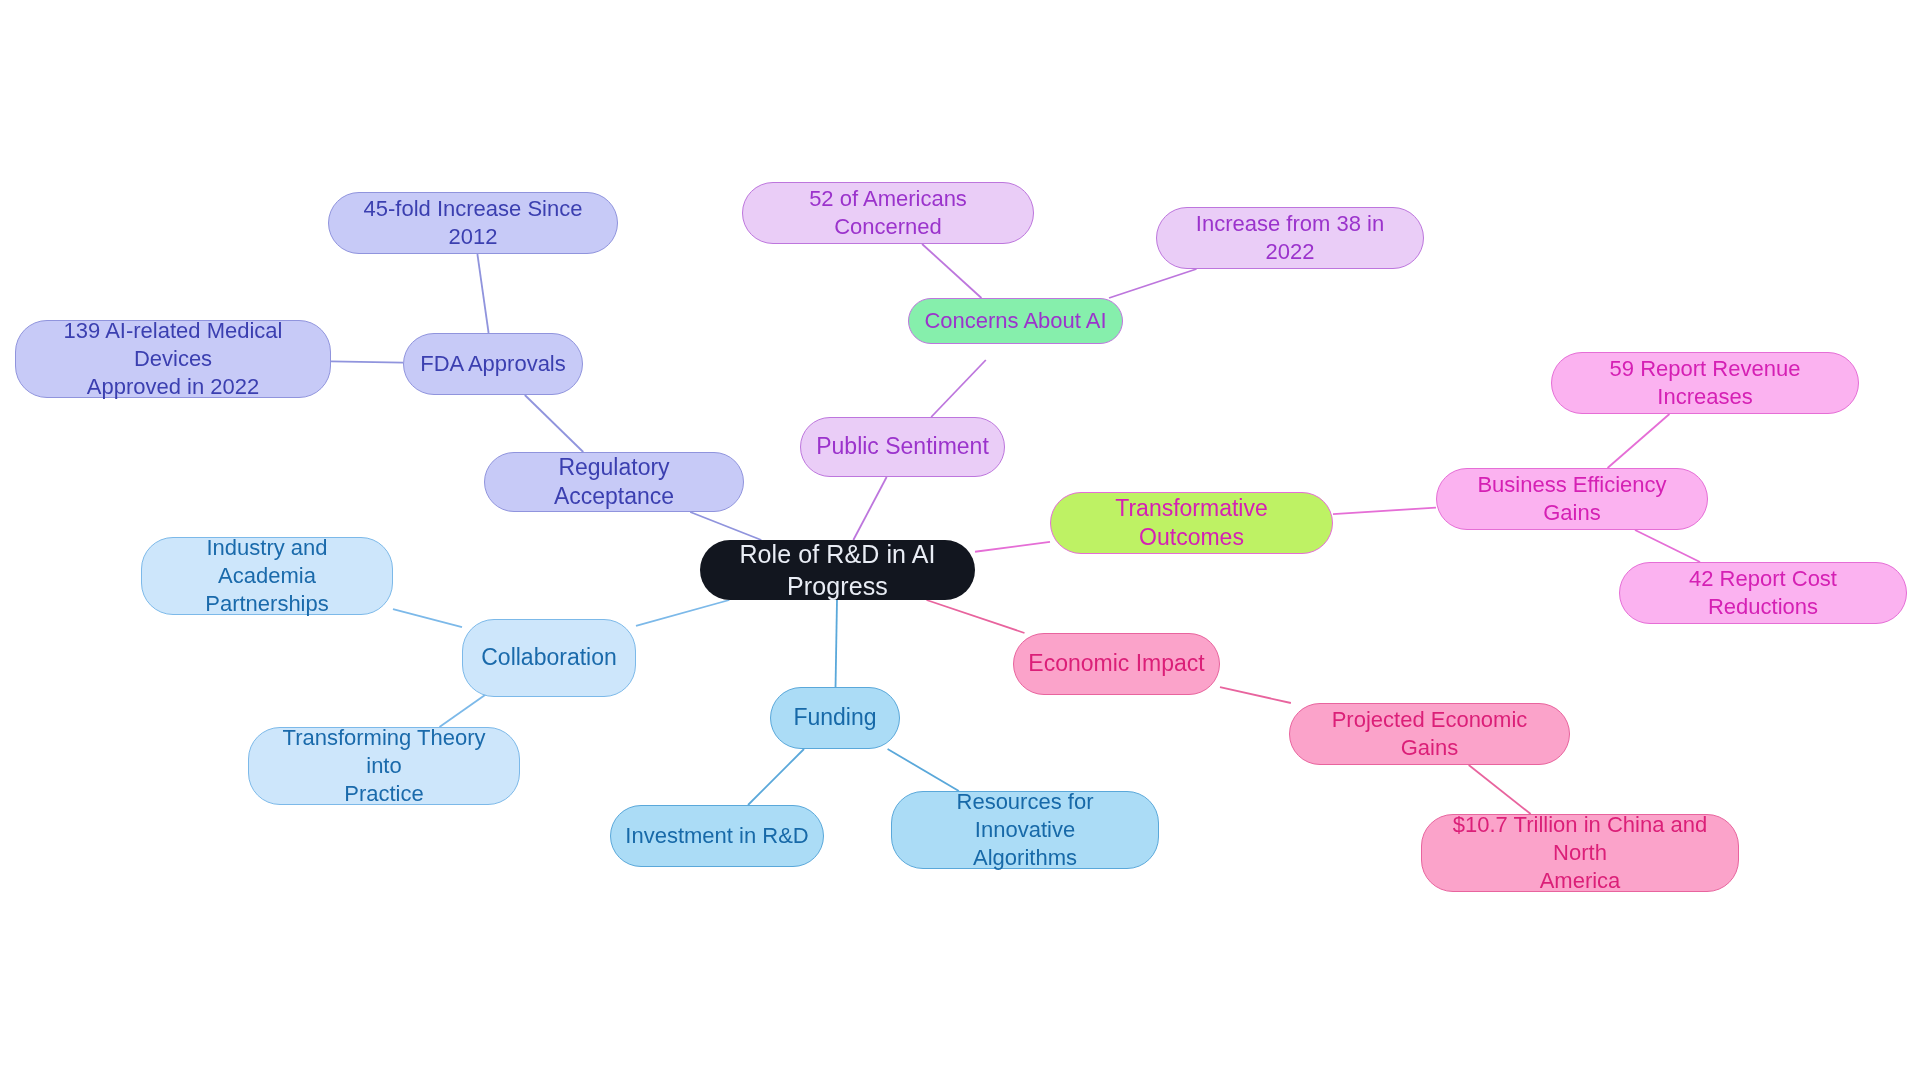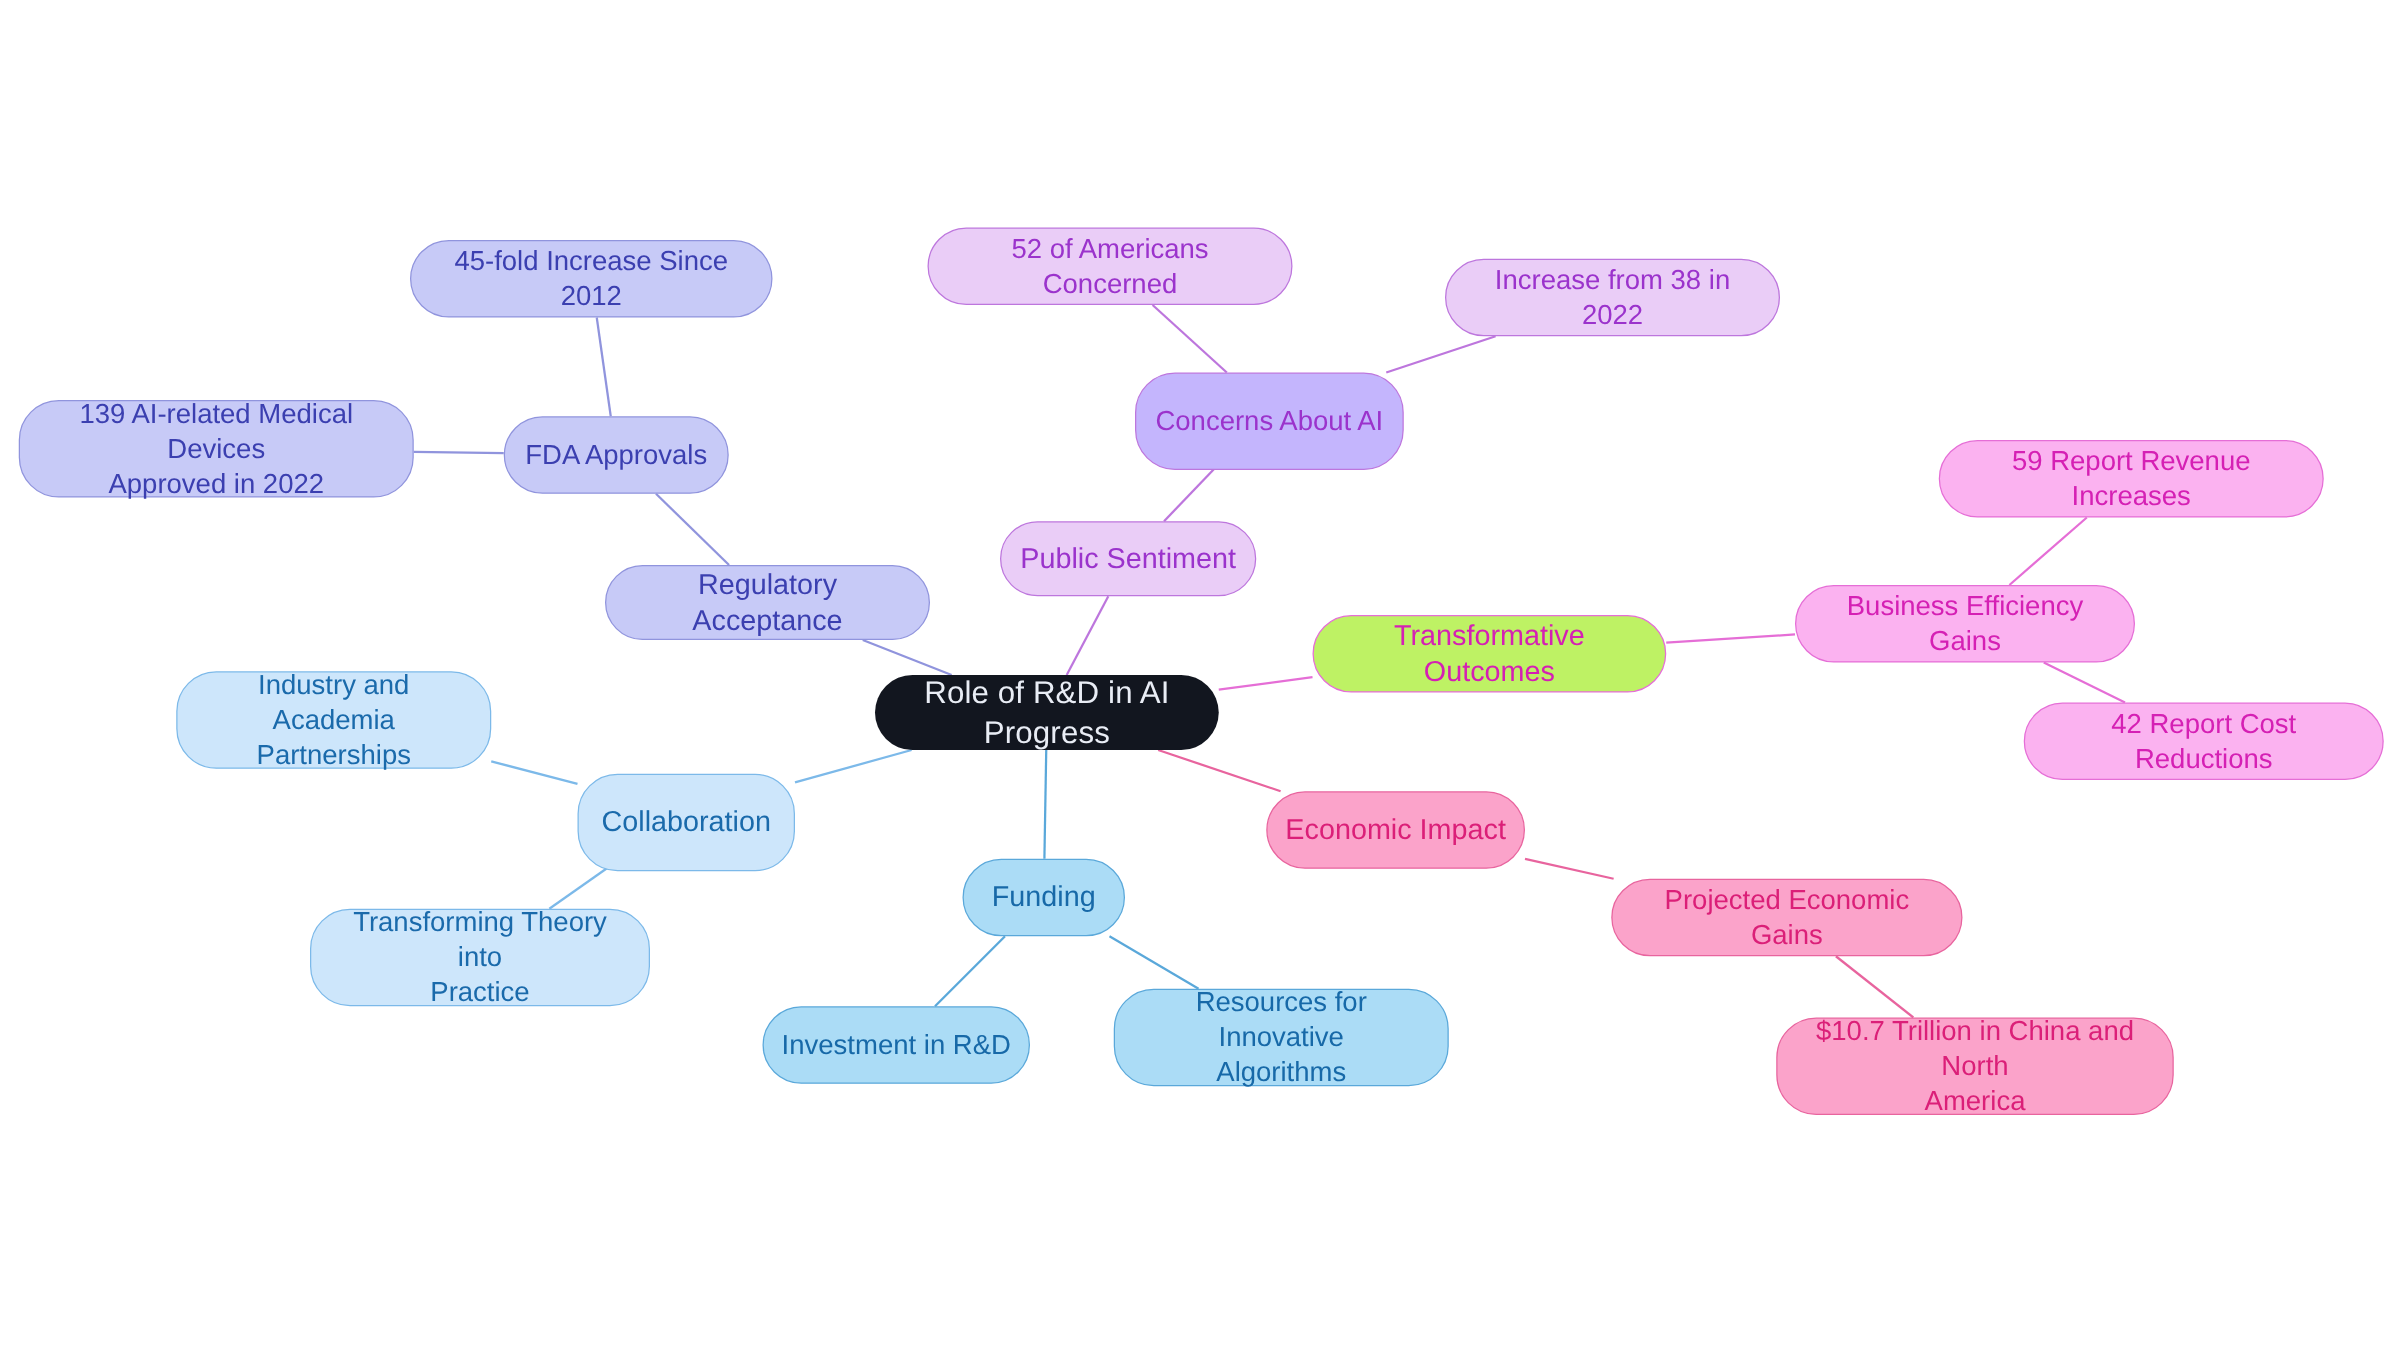--- a/index.html
+++ b/index.html
@@ -82,21 +82,21 @@
       <line x1="462" y1="627.1702127659574" x2="393" y2="609.063829787234" stroke="#7cb9e9" stroke-width="1.8"></line>
       <line x1="504.90517241379314" y1="681" x2="439.4741379310345" y2="727" stroke="#7cb9e9" stroke-width="1.8"></line>
     </svg>
 <div class="node root" style="left: 700px; top: 540px; width: 275px; height: 60px; background: rgb(18, 22, 31); border-color: rgb(18, 22, 31); color: rgb(233, 237, 245);"><span>Role of R&amp;D in AI Progress</span></div>
     <div class="node branch" style="left: 484px; top: 452px; width: 260px; height: 60px; background: rgb(199, 202, 247); border-color: rgb(144, 148, 221); color: rgb(59, 63, 176); align-items: center;"><span>Regulatory Acceptance</span></div>
     <div class="node leaf" style="left: 403px; top: 333px; width: 180px; height: 62px; background: rgb(199, 202, 247); border-color: rgb(144, 148, 221); color: rgb(59, 63, 176);"><span>FDA Approvals</span></div>
     <div class="node leaf" style="left: 328px; top: 192px; width: 290px; height: 62px; background: rgb(199, 202, 247); border-color: rgb(144, 148, 221); color: rgb(59, 63, 176);"><span>45-fold Increase Since 2012</span></div>
     <div class="node leaf" style="left: 15px; top: 320px; width: 316px; height: 78px; background: rgb(199, 202, 247); border-color: rgb(144, 148, 221); color: rgb(59, 63, 176);"><span>139 AI-related Medical Devices
 Approved in 2022</span></div>
     <div class="node branch" style="left: 800px; top: 417px; width: 205px; height: 60px; background: rgb(234, 205, 247); border-color: rgb(189, 118, 221); color: rgb(155, 51, 204);"><span>Public Sentiment</span></div>
-    <div class="node leaf" style="left: 908px; top: 298px; width: 215px; height: 78px; background: #c4b5fd; border-color: rgb(189, 118, 221); color: rgb(155, 51, 204);"><span>Concerns About AI</span></div>
+    <div class="node leaf" style="left: 908px; top: 298px; width: 215px; height: 46px; background: #86efac; border-color: rgb(189, 118, 221); color: rgb(155, 51, 204);"><span>Concerns About AI</span></div>
     <div class="node leaf" style="left: 742px; top: 182px; width: 292px; height: 62px; background: rgb(234, 205, 247); border-color: rgb(189, 118, 221); color: rgb(155, 51, 204);"><span>52 of Americans Concerned</span></div>
     <div class="node leaf" style="left: 1156px; top: 207px; width: 268px; height: 62px; background: rgb(234, 205, 247); border-color: rgb(189, 118, 221); color: rgb(155, 51, 204);"><span>Increase from 38 in 2022</span></div>
     <div class="node branch" style="left: 1050px; top: 492px; width: 283px; height: 62px; background: #bef264; border-color: rgb(229, 110, 214); color: rgb(213, 32, 180);"><span>Transformative Outcomes</span></div>
     <div class="node leaf" style="left: 1436px; top: 468px; width: 272px; height: 62px; background: rgb(251, 178, 240); border-color: rgb(229, 110, 214); color: rgb(213, 32, 180);"><span>Business Efficiency Gains</span></div>
     <div class="node leaf" style="left: 1551px; top: 352px; width: 308px; height: 62px; background: rgb(251, 178, 240); border-color: rgb(229, 110, 214); color: rgb(213, 32, 180);"><span>59 Report Revenue Increases</span></div>
     <div class="node leaf" style="left: 1619px; top: 562px; width: 288px; height: 62px; background: rgb(251, 178, 240); border-color: rgb(229, 110, 214); color: rgb(213, 32, 180);"><span>42 Report Cost Reductions</span></div>
     <div class="node branch" style="left: 1013px; top: 633px; width: 207px; height: 62px; background: rgb(251, 163, 202); border-color: rgb(232, 100, 158); color: rgb(219, 31, 120);"><span>Economic Impact</span></div>
     <div class="node leaf" style="left: 1289px; top: 703px; width: 281px; height: 62px; background: rgb(251, 163, 202); border-color: rgb(232, 100, 158); color: rgb(219, 31, 120);"><span>Projected Economic Gains</span></div>
     <div class="node leaf" style="left: 1421px; top: 814px; width: 318px; height: 78px; background: rgb(251, 163, 202); border-color: rgb(232, 100, 158); color: rgb(219, 31, 120);"><span>$10.7 Trillion in China and North
 America</span></div>

